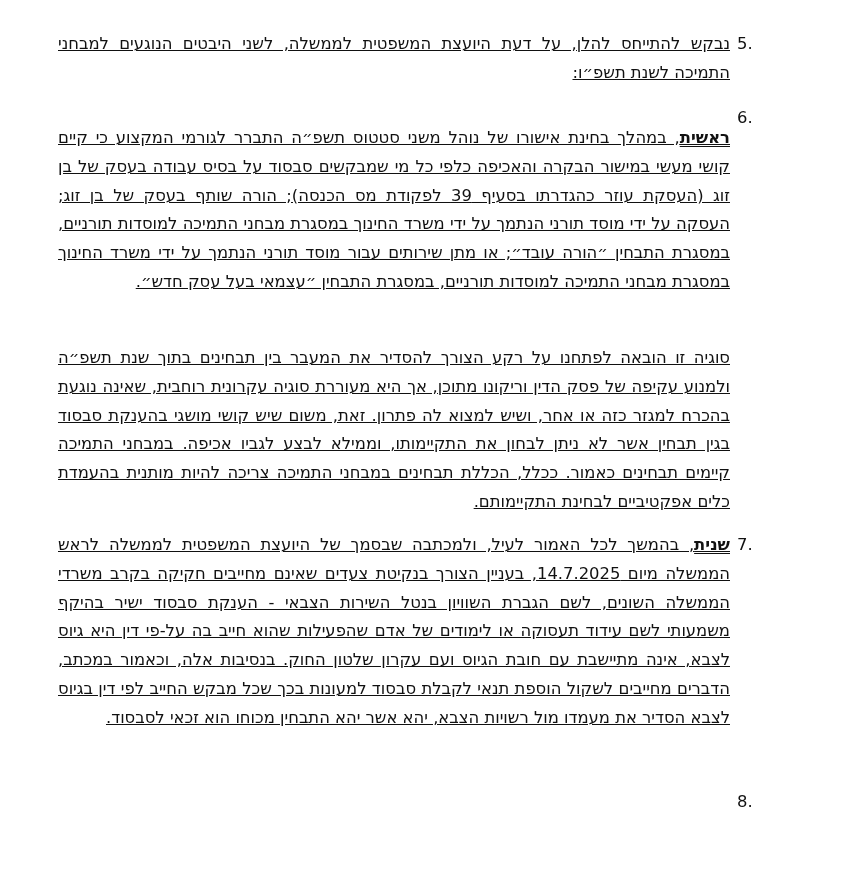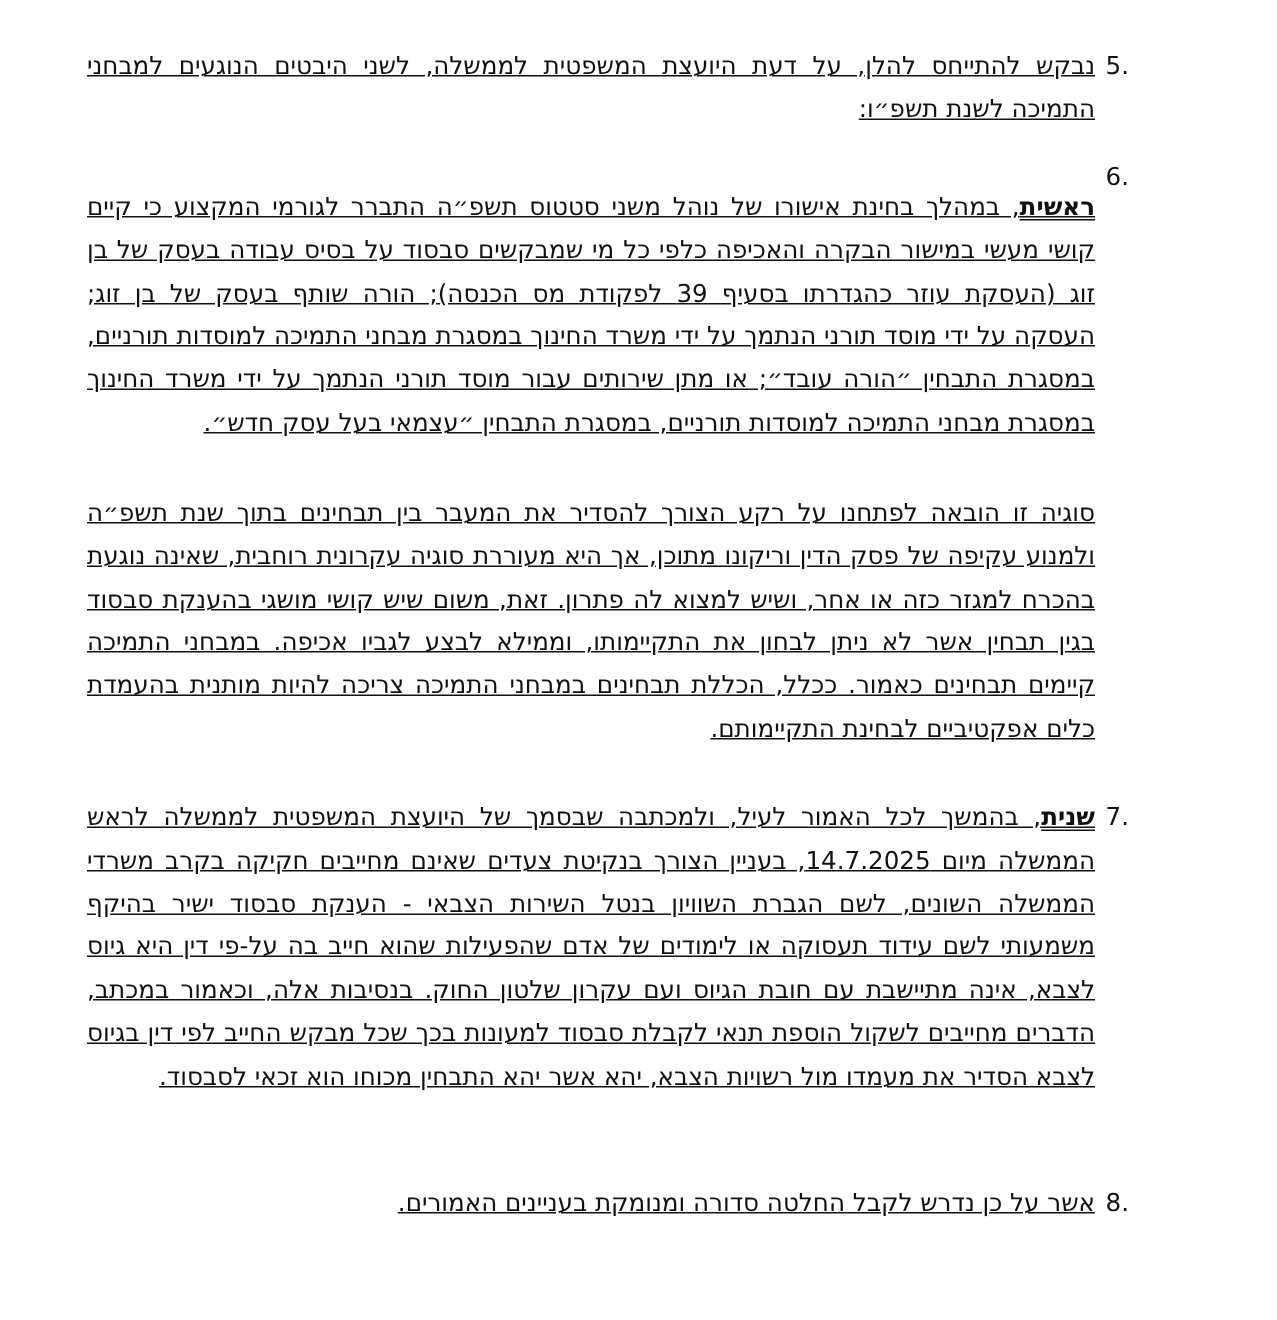--- a/index.html
+++ b/index.html
@@ -45,21 +45,21 @@
     }
     .lead {
       font-weight: bold;
       text-decoration: underline;
       text-underline-offset: 3px;
     }
     #p5   { top: 30px; }
     #n5   { top: 30px; }
     #p6   { top: 104px; margin-top: 20px; }
     #n6   { top: 104px; }
-    #p6b  { top: 328px; }
+    #p6b  { top: 344px; }
     #p7   { top: 531px; margin-left: 44px; }
     #n7   { top: 531px; }
     #p8   { top: 788px; }
     #n8   { top: 788px; }
   </style>
 </head>
 <body>
 
 <div class="page">
 
@@ -67,15 +67,14 @@
   <p class="para" id="p5"><span>נבקש להתייחס להלן, על דעת היועצת המשפטית לממשלה, לשני היבטים הנוגעים למבחני התמיכה לשנת תשפ״ו:</span></p>
 
   <div class="num" id="n6">6.</div>
   <p class="para" id="p6"><span class="lead">ראשית</span><span>, במהלך בחינת אישורו של נוהל משני סטטוס תשפ״ה התברר לגורמי המקצוע כי קיים קושי מעשי במישור הבקרה והאכיפה כלפי כל מי שמבקשים סבסוד על בסיס עבודה בעסק של בן זוג (העסקת עוזר כהגדרתו בסעיף 39 לפקודת מס הכנסה); הורה שותף בעסק של בן זוג; העסקה על ידי מוסד תורני הנתמך על ידי משרד החינוך במסגרת מבחני התמיכה למוסדות תורניים, במסגרת התבחין ״הורה עובד״; או מתן שירותים עבור מוסד תורני הנתמך על ידי משרד החינוך במסגרת מבחני התמיכה למוסדות תורניים, במסגרת התבחין ״עצמאי בעל עסק חדש״.</span></p>
   <p class="para" id="p6b"><span>סוגיה זו הובאה לפתחנו על רקע הצורך להסדיר את המעבר בין תבחינים בתוך שנת תשפ״ה ולמנוע עקיפה של פסק הדין וריקונו מתוכן, אך היא מעוררת סוגיה עקרונית רוחבית, שאינה נוגעת בהכרח למגזר כזה או אחר, ושיש למצוא לה פתרון. זאת, משום שיש קושי מושגי בהענקת סבסוד בגין תבחין אשר לא ניתן לבחון את התקיימותו, וממילא לבצע לגביו אכיפה. במבחני התמיכה קיימים תבחינים כאמור. ככלל, הכללת תבחינים במבחני התמיכה צריכה להיות מותנית בהעמדת כלים אפקטיביים לבחינת התקיימותם.</span></p>
 
   <div class="num" id="n7">7.</div>
   <p class="para" id="p7"><span class="lead">שנית</span><span>, בהמשך לכל האמור לעיל, ולמכתבה שבסמך של היועצת המשפטית לממשלה לראש הממשלה מיום 14.7.2025, בעניין הצורך בנקיטת צעדים שאינם מחייבים חקיקה בקרב משרדי הממשלה השונים, לשם הגברת השוויון בנטל השירות הצבאי - הענקת סבסוד ישיר בהיקף משמעותי לשם עידוד תעסוקה או לימודים של אדם שהפעילות שהוא חייב בה על-פי דין היא גיוס לצבא, אינה מתיישבת עם חובת הגיוס ועם עקרון שלטון החוק. בנסיבות אלה, וכאמור במכתב, הדברים מחייבים לשקול הוספת תנאי לקבלת סבסוד למעונות בכך שכל מבקש החייב לפי דין בגיוס לצבא הסדיר את מעמדו מול רשויות הצבא, יהא אשר יהא התבחין מכוחו הוא זכאי לסבסוד.</span></p>
 
   <div class="num" id="n8">8.</div>
-  <p class="para" id="p8"><span>אשר על כן נדרש לקבל החלטה סדורה ומנומקת בעניינים האמורים.</span></p>
 
 </div>
 
 </body></html>

